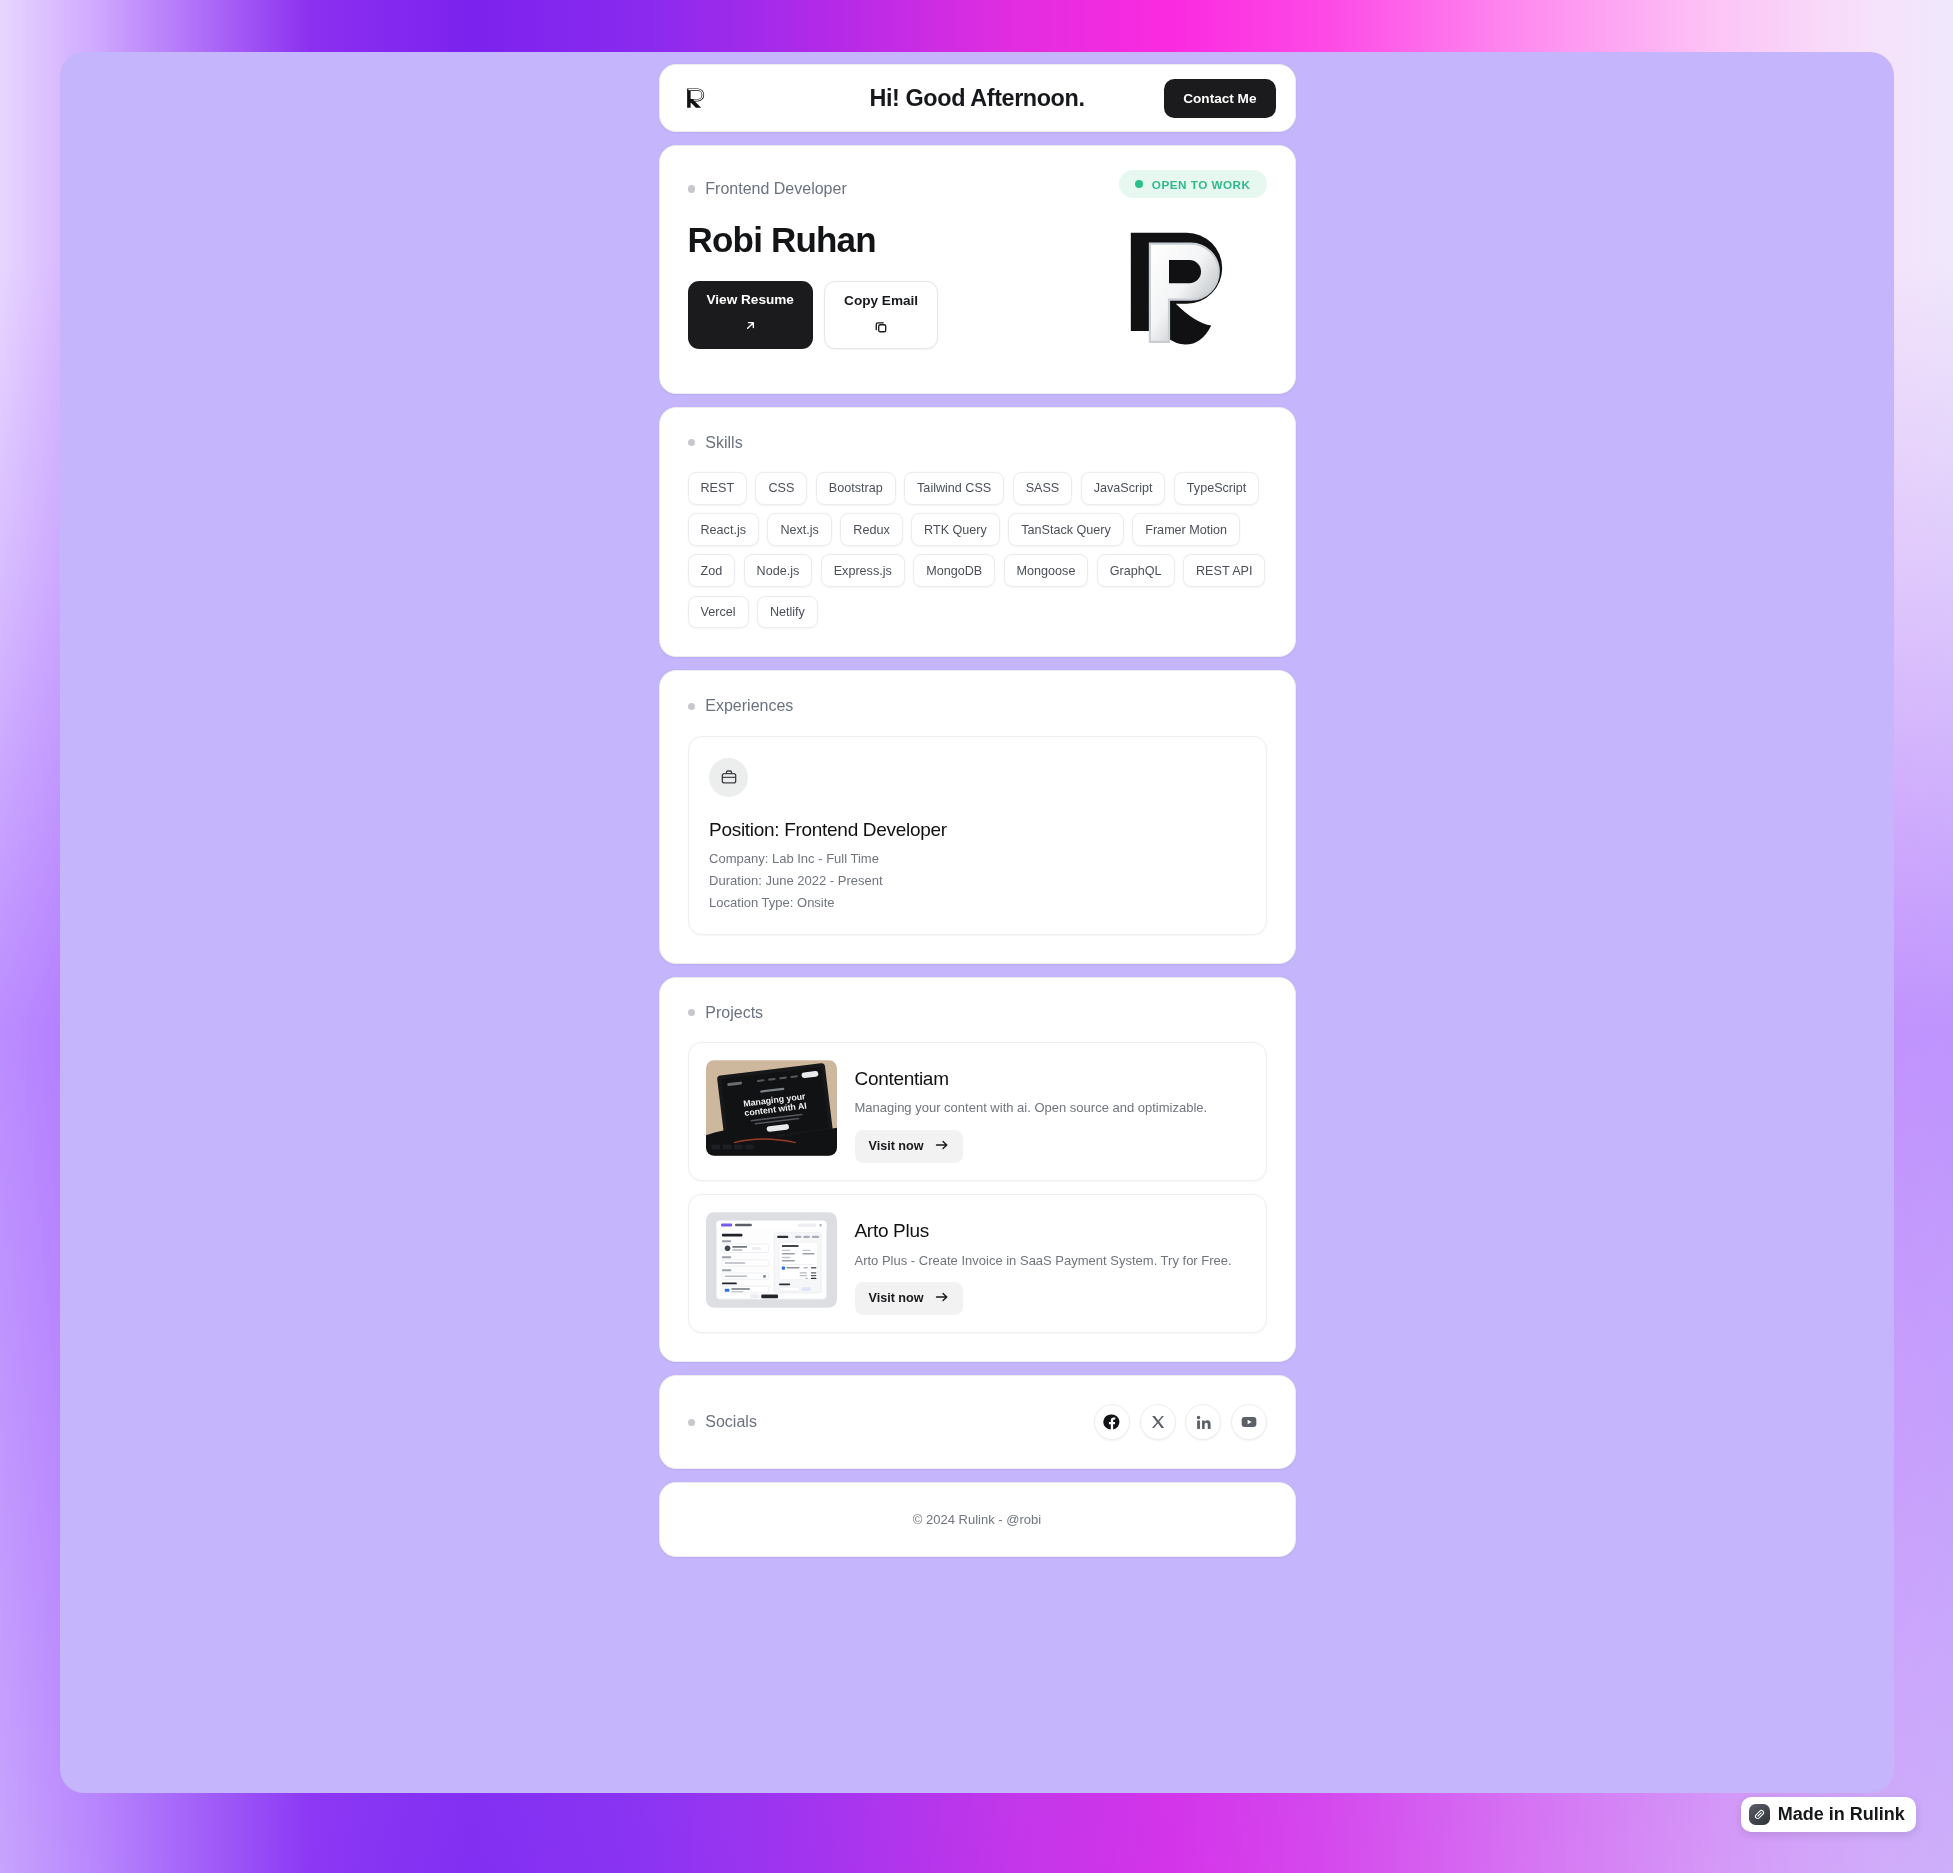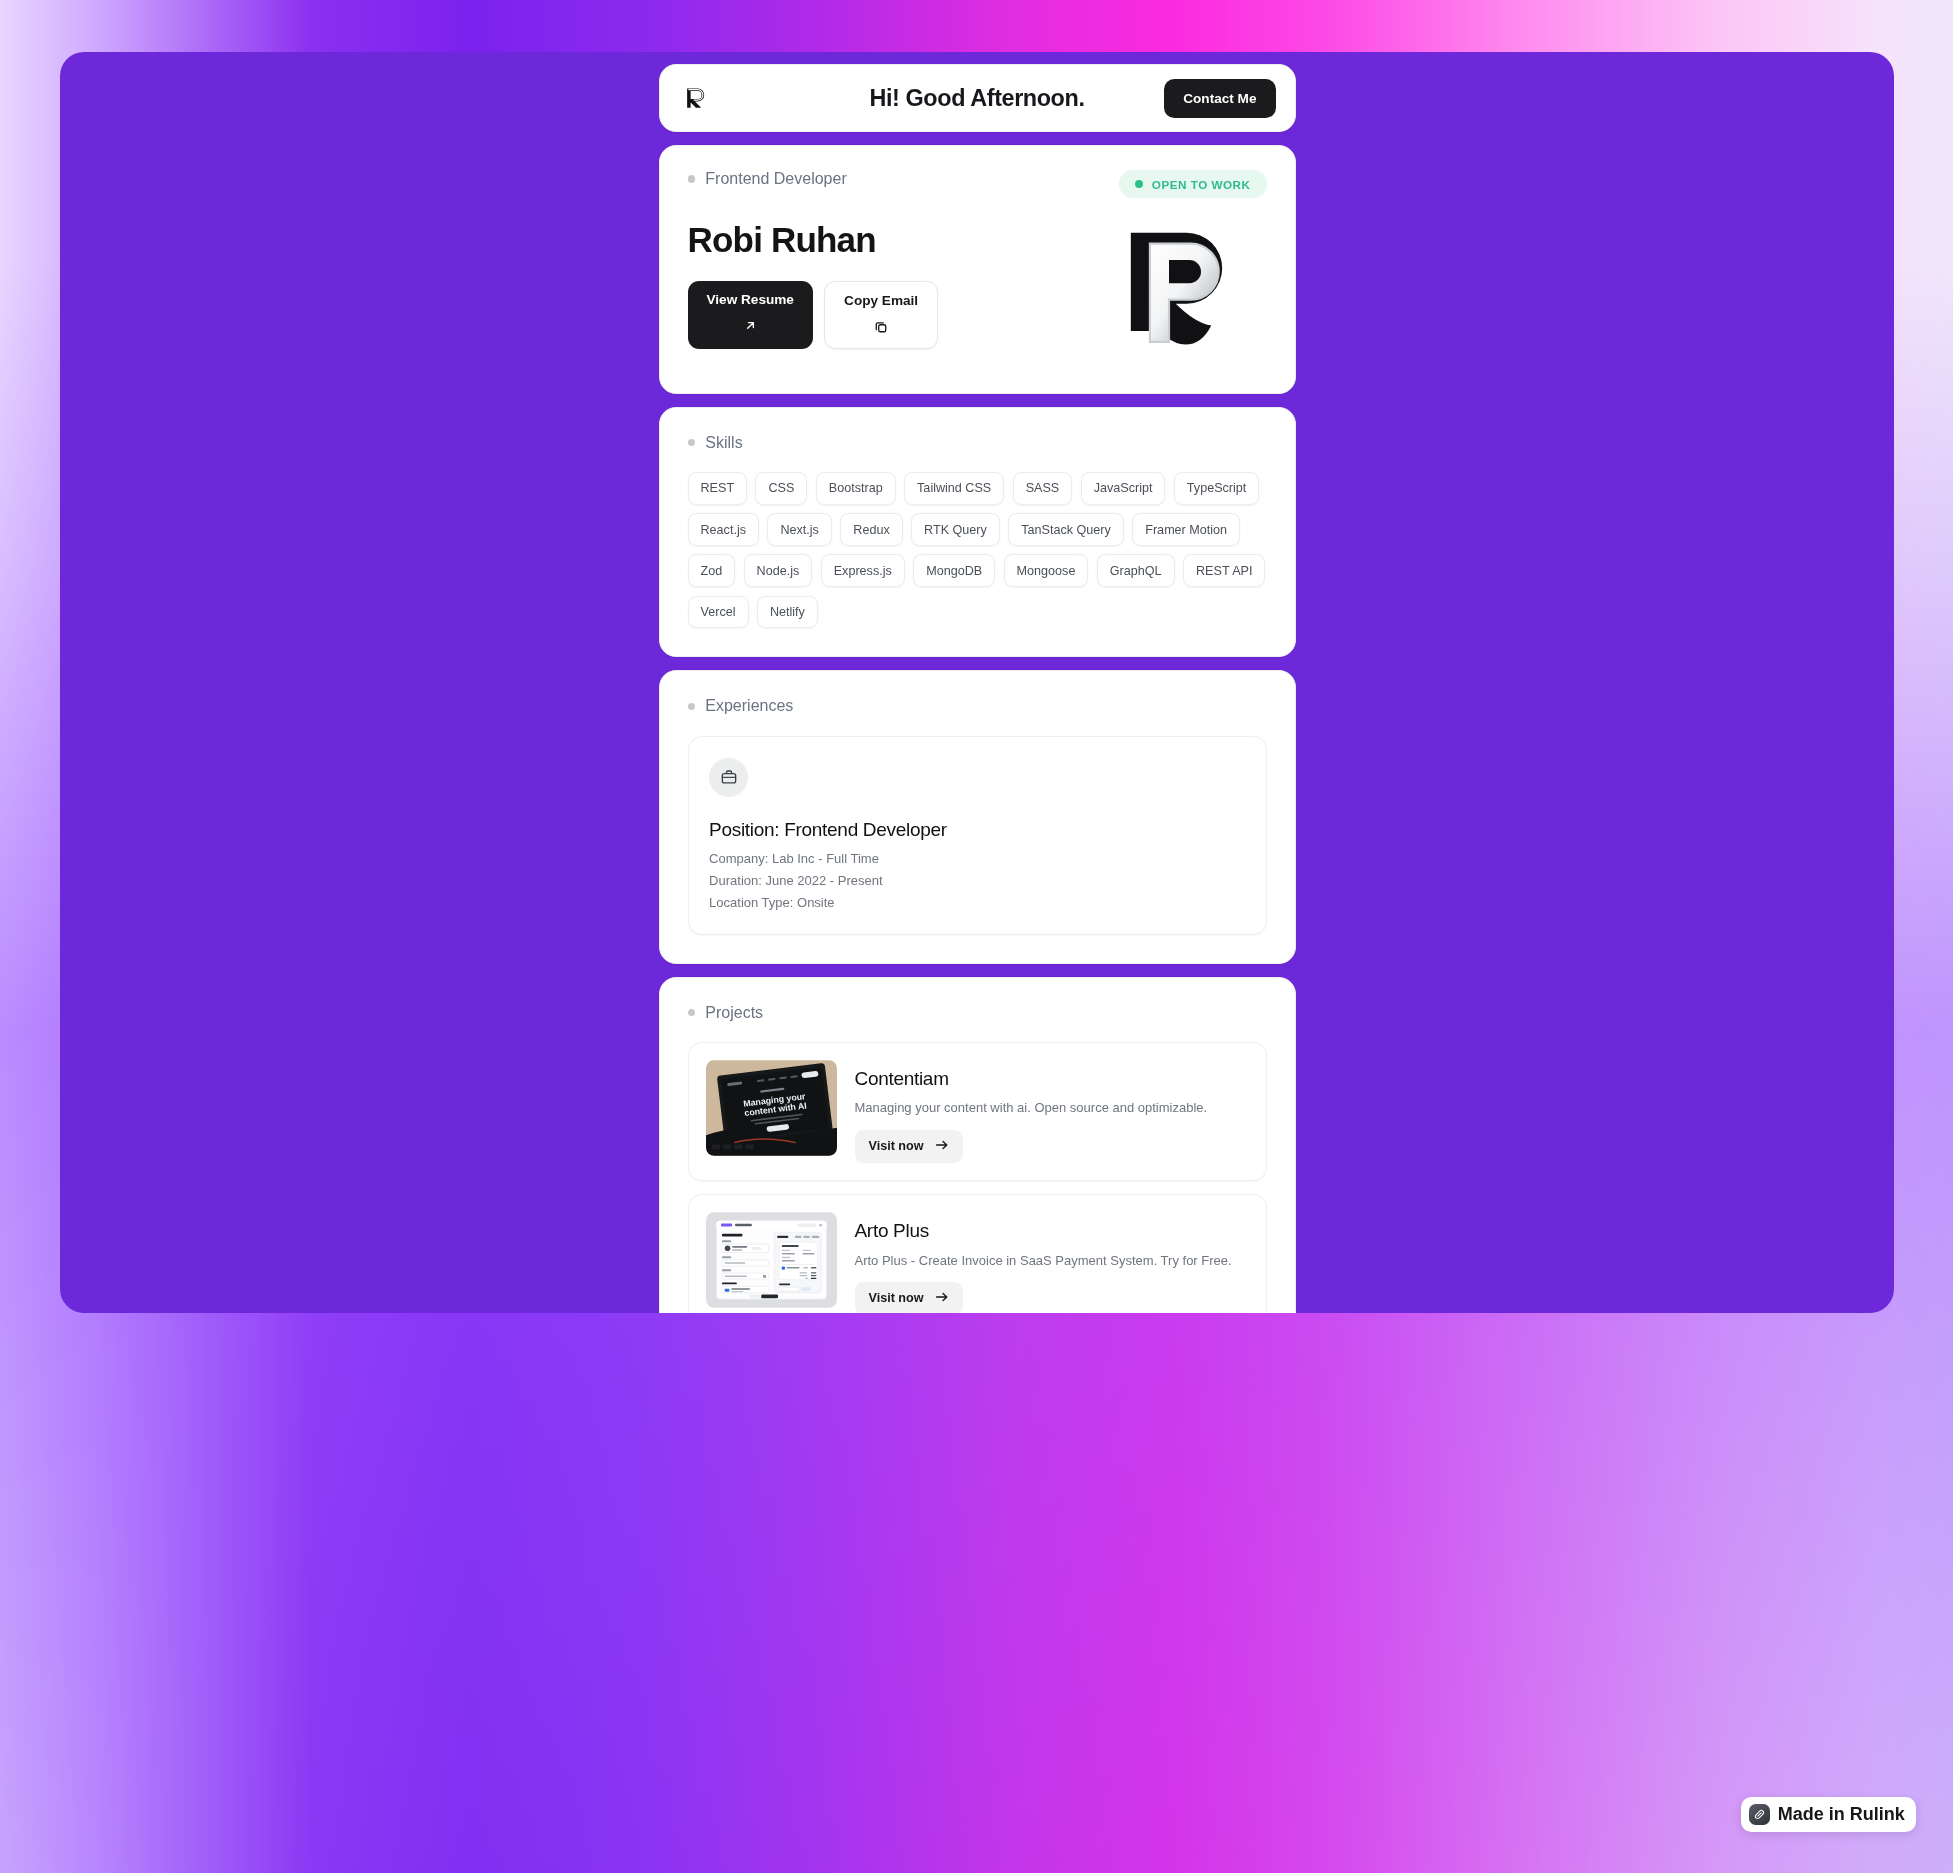--- a/index.html
+++ b/index.html
@@ -35,22 +35,22 @@
         #efe7fb 100%);
     position: relative;
   }
 
   
   .page-shell {
     position: absolute;
     left: 60px;
     top: 52px;
     width: 1834px;
-    height: 1261px;
-    background: #6d28d9;
+    height: 1741px;
+    background: #c4b5fd;
     border-radius: 24px;
     overflow: hidden;
   }
 
   .column {
     width: 637px;
     margin: 0 auto;
     padding-top: 12px;
     display: flex;
     flex-direction: column;
@@ -116,21 +116,21 @@
     width: 7.5px; height: 7.5px;
     border-radius: 50%;
     background: #c6c8cc;
     flex: 0 0 7.5px;
   }
 
   
   .hero { padding: 24px 28px 28px 28px; }
   .hero-top {
     display: flex;
-    align-items: flex-start;
+    align-items: flex-end;
     justify-content: space-between;
   }
   .open-badge {
     display: inline-flex;
     align-items: center;
     gap: 8.4px;
     background: #e7f8f1;
     color: #2fb98c;
     border-radius: 936px;
     padding: 7.5px 16px;

